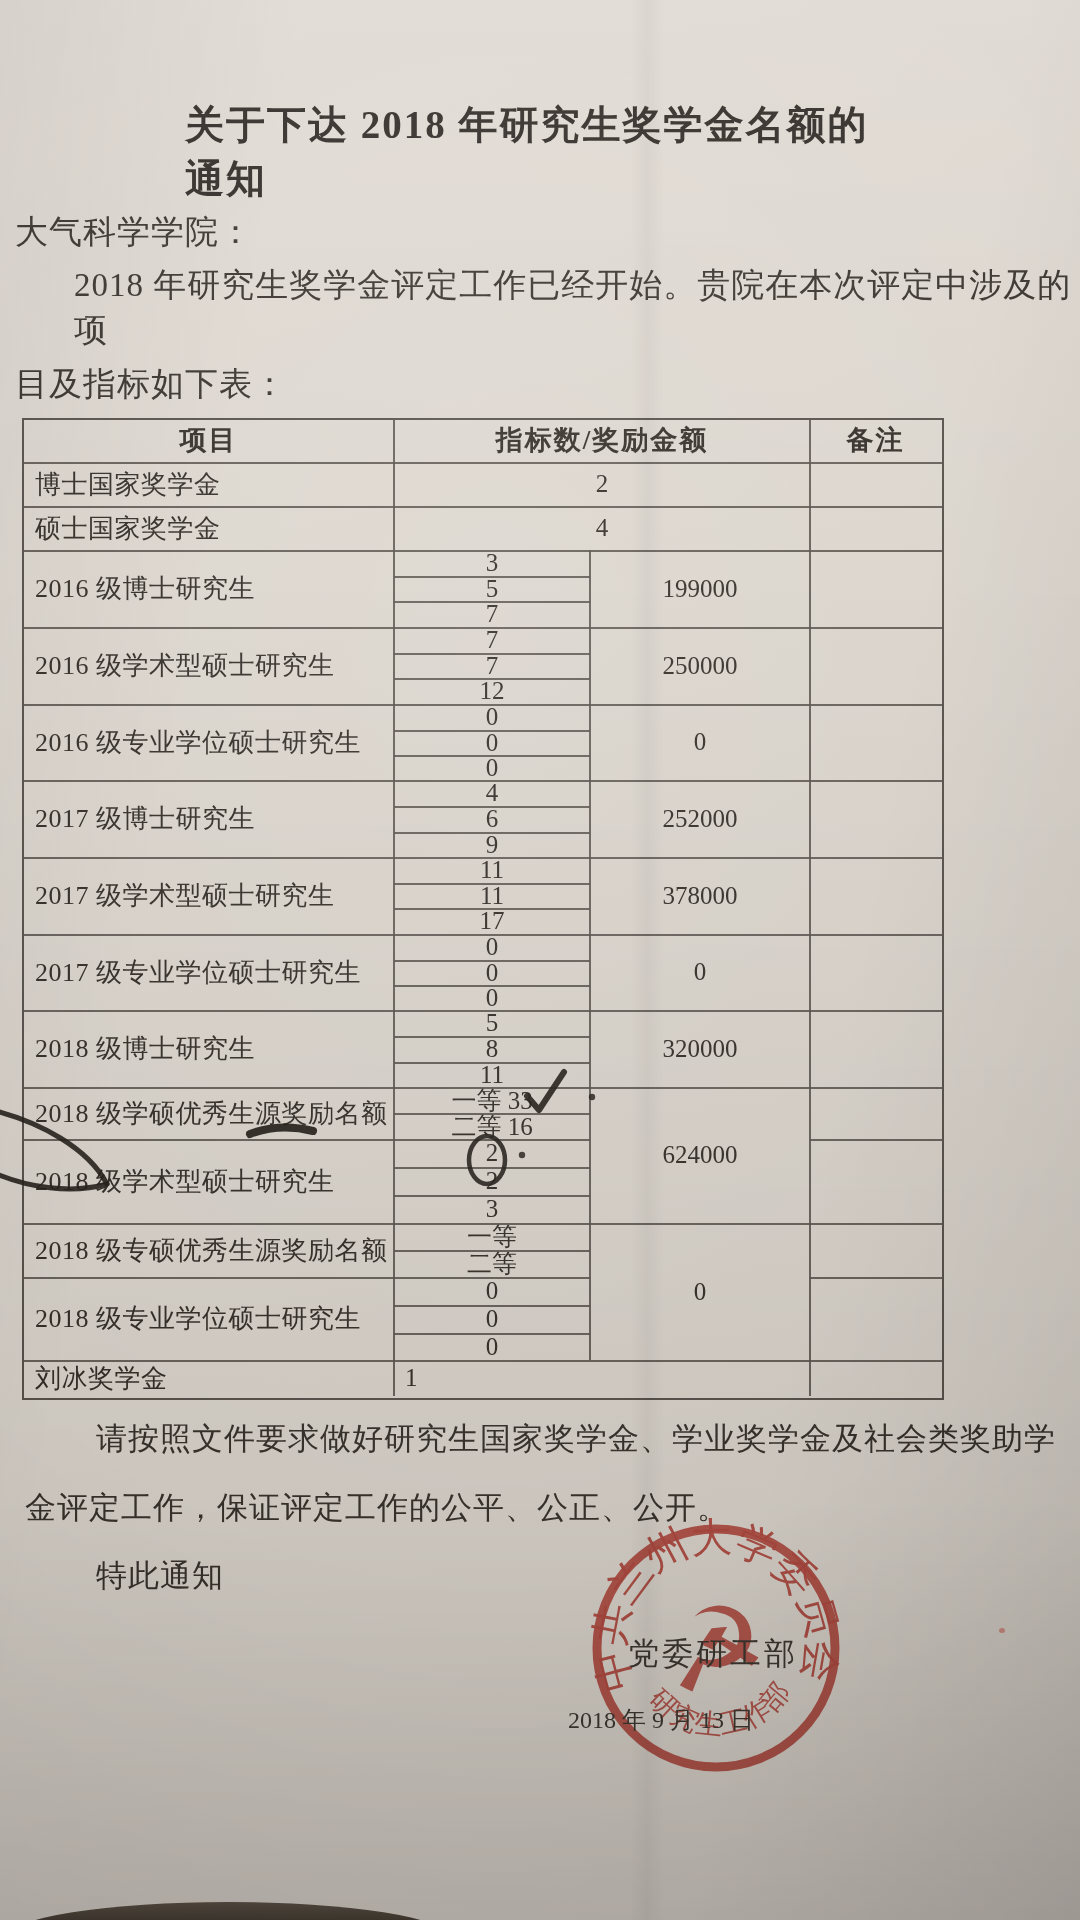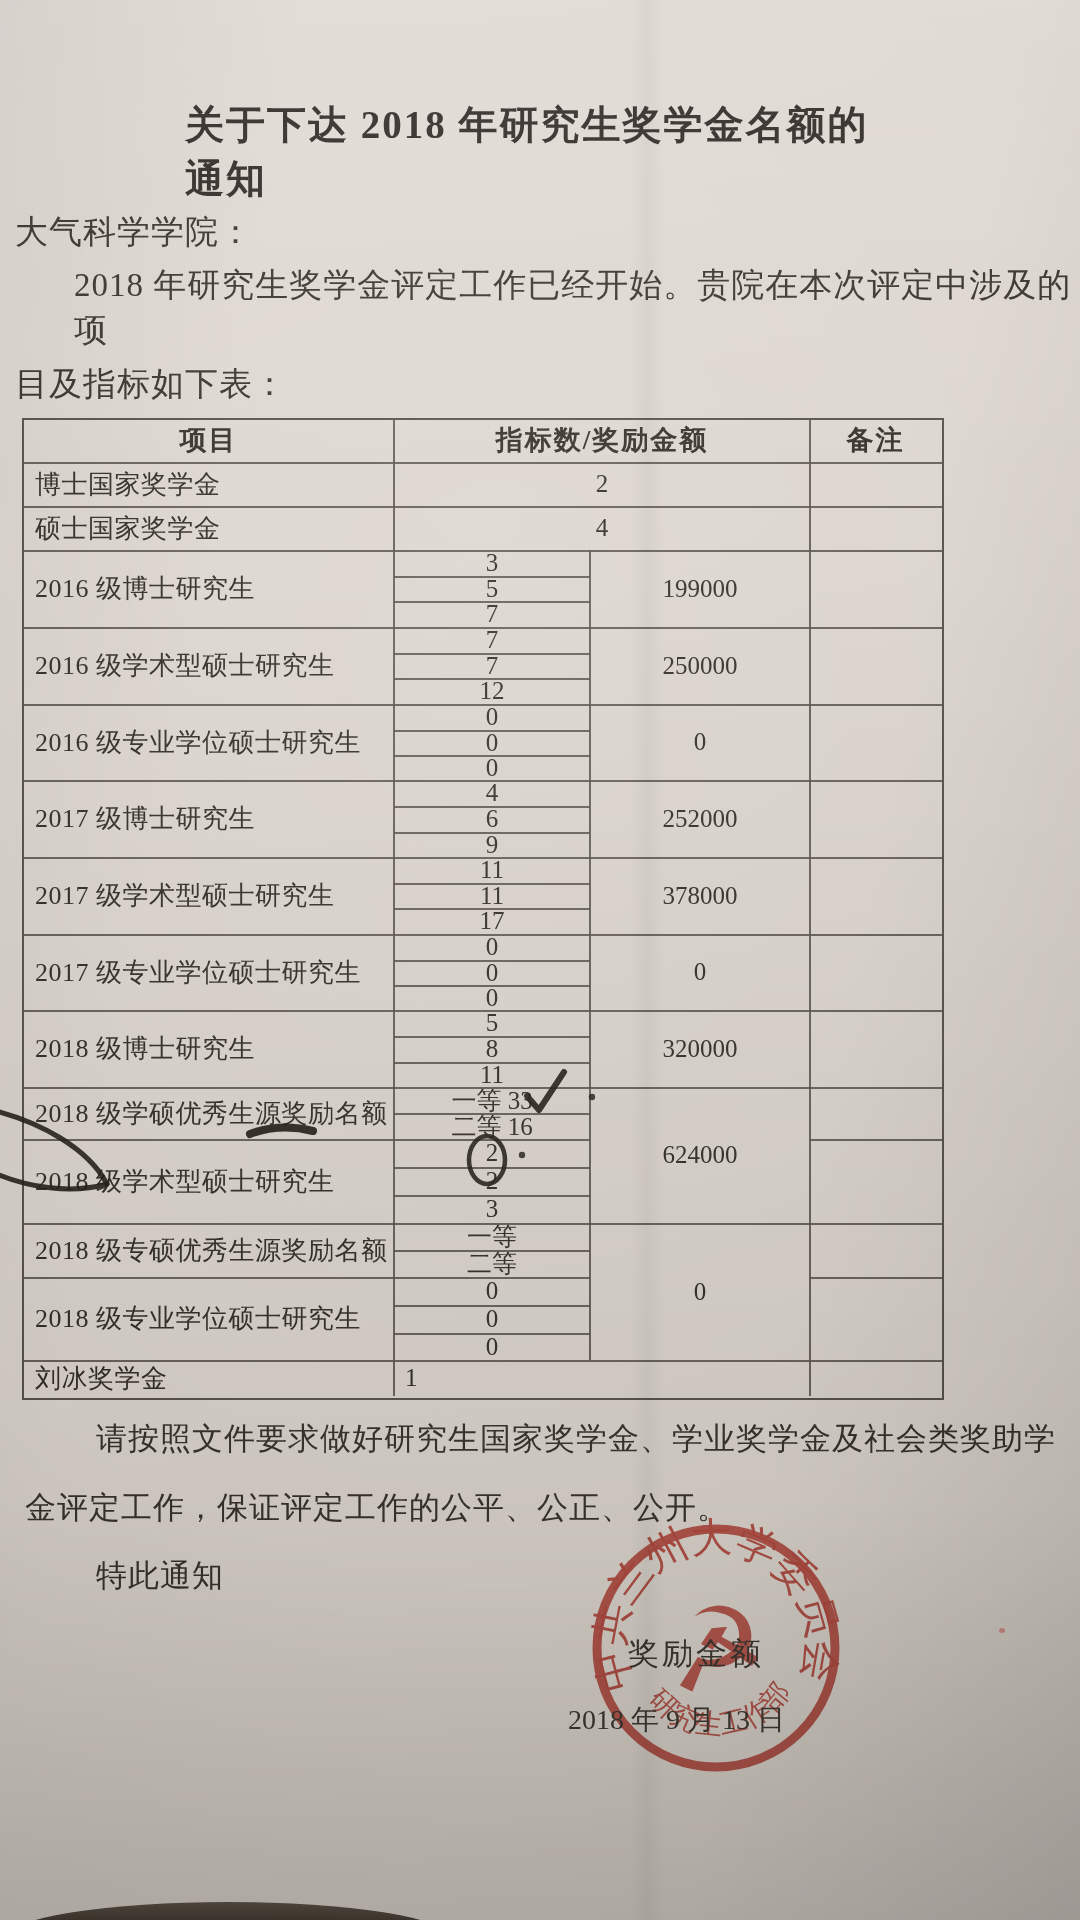--- a/index.html
+++ b/index.html
@@ -156,22 +156,22 @@
   <div class="c sub" style="top:1277px;height:28px;">0</div>
   <div class="c sub" style="top:1305px;height:28px;">0</div>
   <div class="c sub" style="top:1333px;height:27px;">0</div>
 
   <div class="c lbl" style="top:1360px;height:36px;">刘冰奖学金</div>
   <div class="c wide" style="top:1360px;height:36px;justify-content:flex-start;padding-left:10px;">1</div>
 
   <div class="c smalltext" style="left:96px;top:1417px;width:960px;height:44px;justify-content:flex-start;">请按照文件要求做好研究生国家奖学金、学业奖学金及社会类奖助学</div>
   <div class="c smalltext" style="left:25px;top:1486px;width:760px;height:44px;justify-content:flex-start;">金评定工作，保证评定工作的公平、公正、公开。</div>
   <div class="c smalltext" style="left:96px;top:1554px;width:260px;height:44px;justify-content:flex-start;">特此通知</div>
-  <div class="c smalltext" style="left:628px;top:1632px;width:260px;height:44px;justify-content:flex-start;letter-spacing:3px;z-index:2;">奖励金额</div>
-  <div class="c" style="left:568px;top:1698px;width:300px;height:44px;justify-content:flex-start;font-size:28px;color:#37312b;z-index:2;">2018 年 9 月 13 日</div>
+  <div class="c smalltext" style="left:628px;top:1632px;width:260px;height:44px;justify-content:flex-start;letter-spacing:3px;z-index:2;">党委研工部</div>
+  <div class="c" style="left:568px;top:1698px;width:300px;height:44px;justify-content:flex-start;font-size:24px;color:#37312b;z-index:2;">2018 年 9 月 13 日</div>
 
   <svg class="stamp" width="300" height="300" viewBox="0 0 300 300">
     <defs>
       <path id="arcTop" d="M 68.4 188 A 92 92 0 1 1 231.6 188" fill="none"></path>
       <path id="arcBot" d="M 79.6 199.3 A 86 86 0 0 0 220.4 199.3" fill="none"></path>
     </defs>
     <circle cx="150" cy="150" r="119" fill="none" stroke="#c8463c" stroke-width="9" opacity="0.92"></circle>
     <text font-size="41" fill="#c8463c" font-family="Liberation Serif, serif" opacity="0.95">
       <textPath href="#arcTop" startOffset="0">中共兰州大学委员会</textPath>
     </text>

